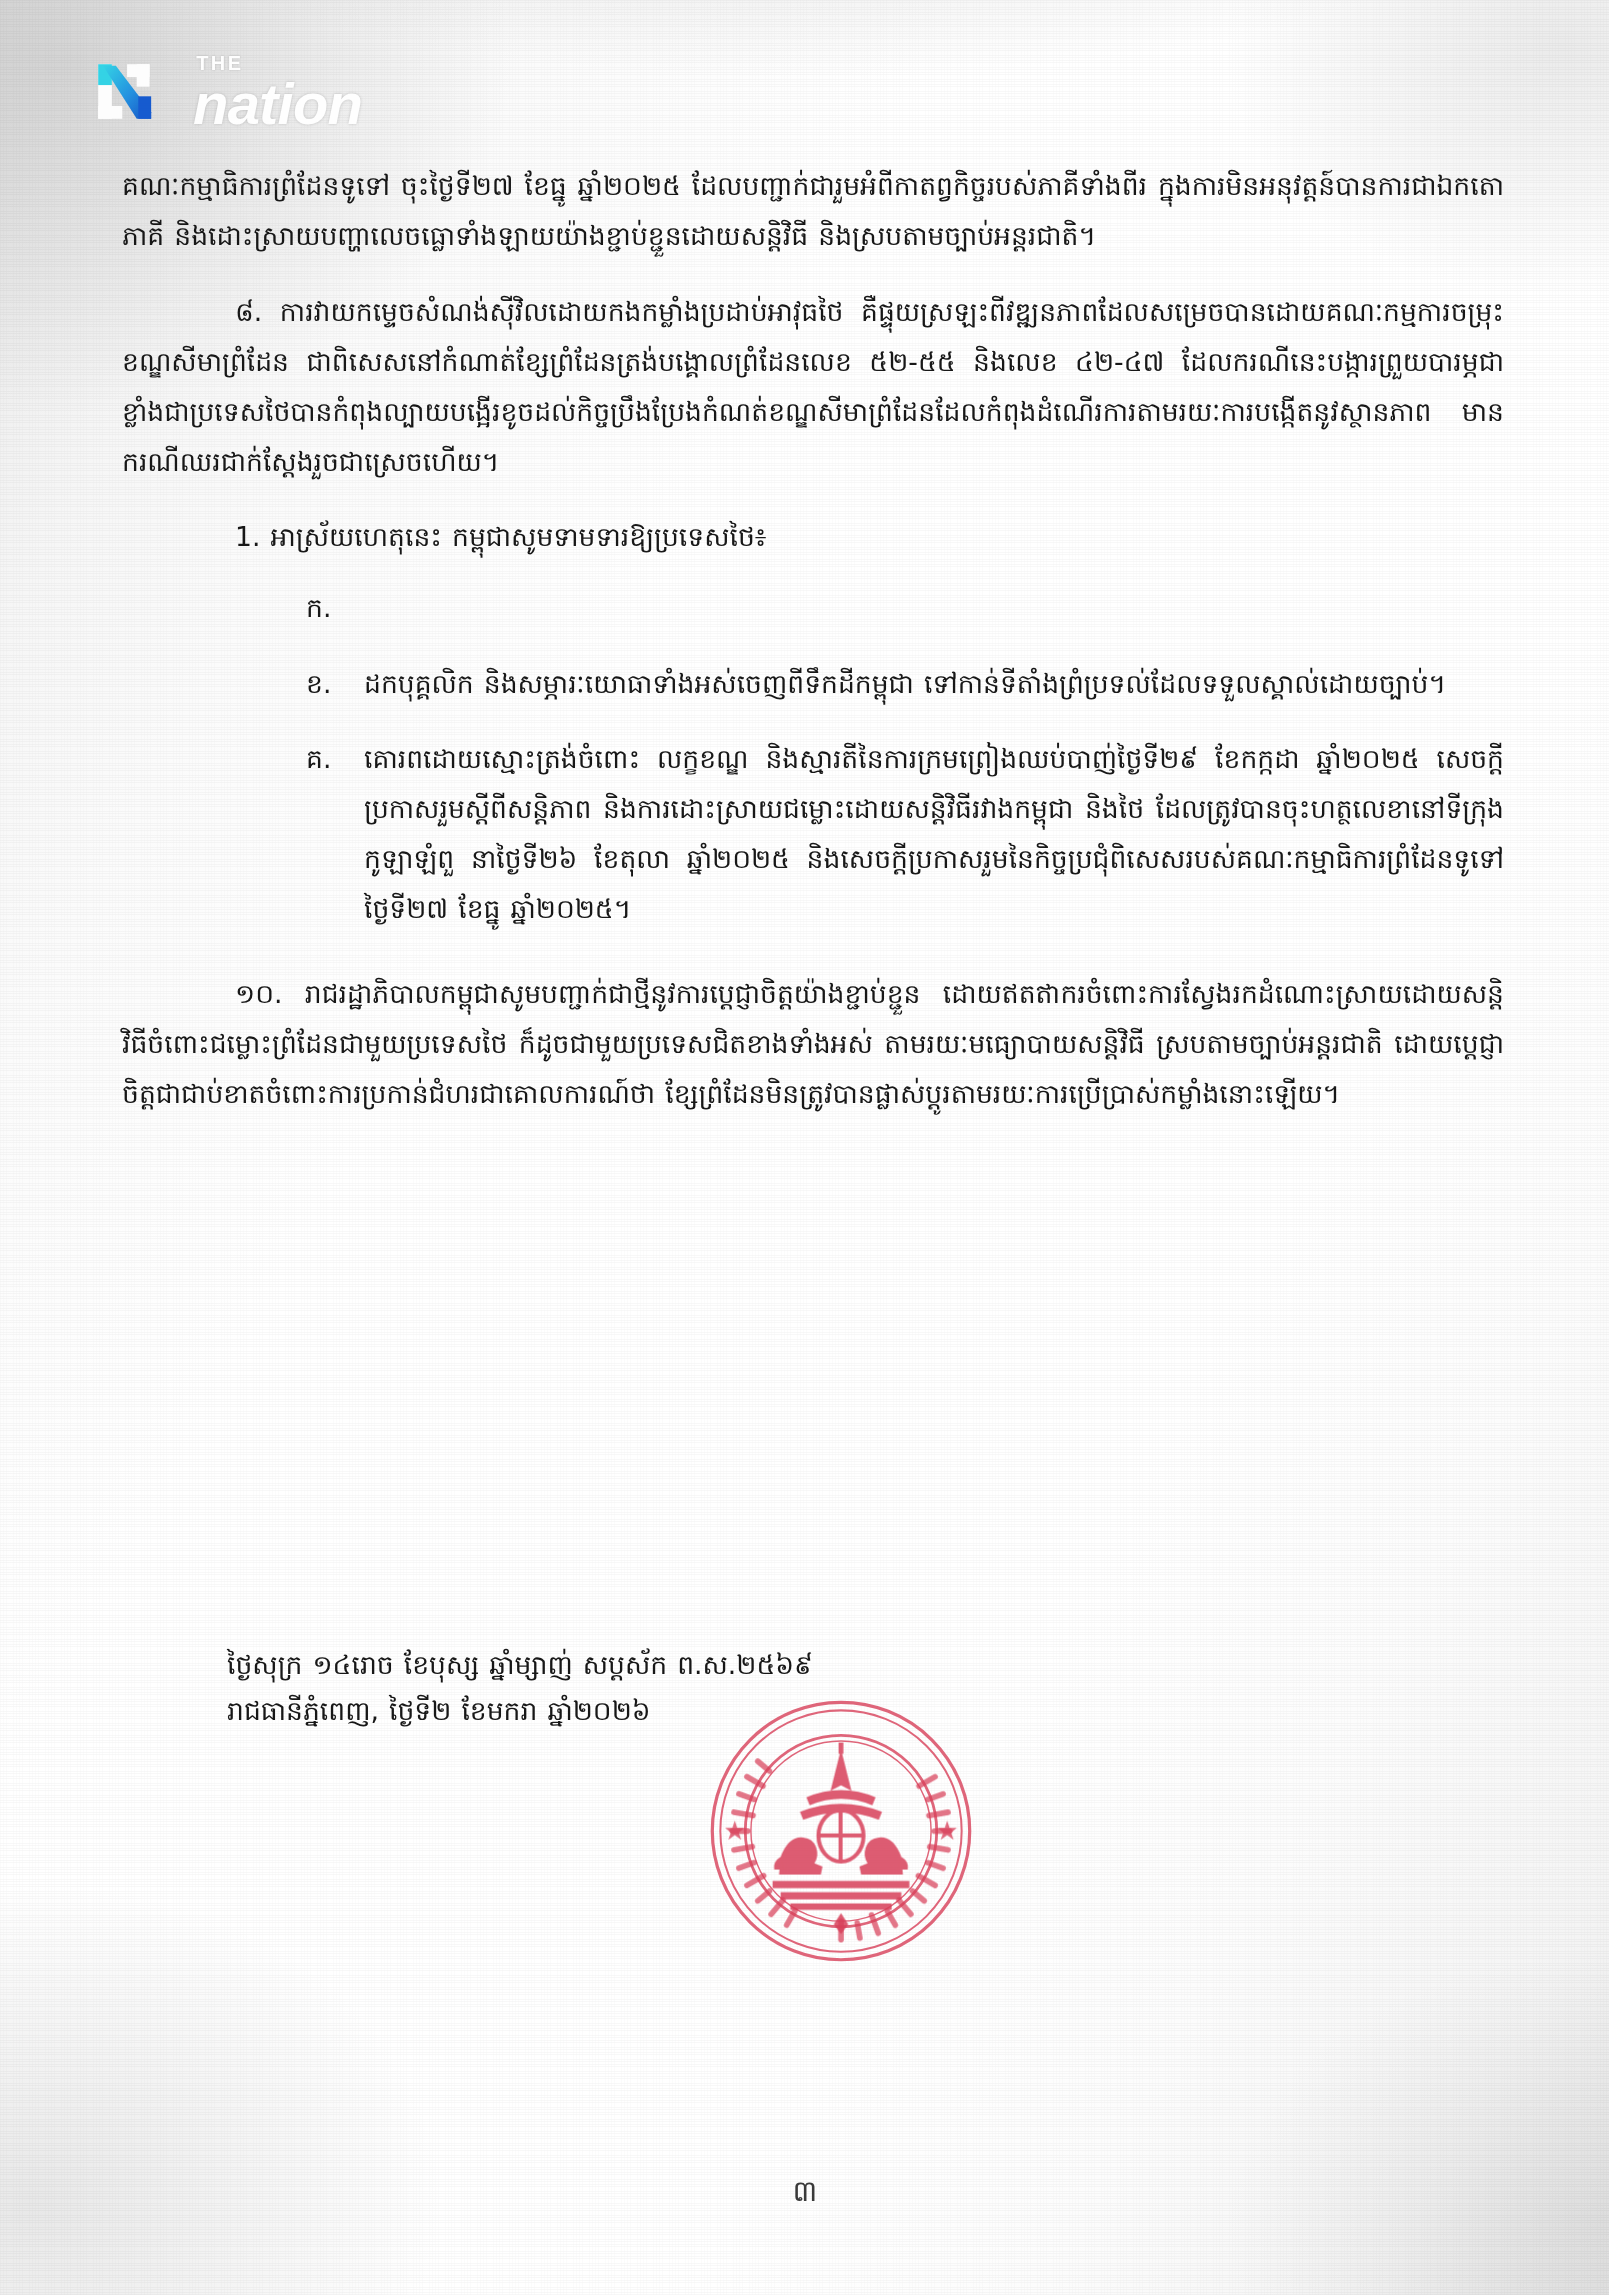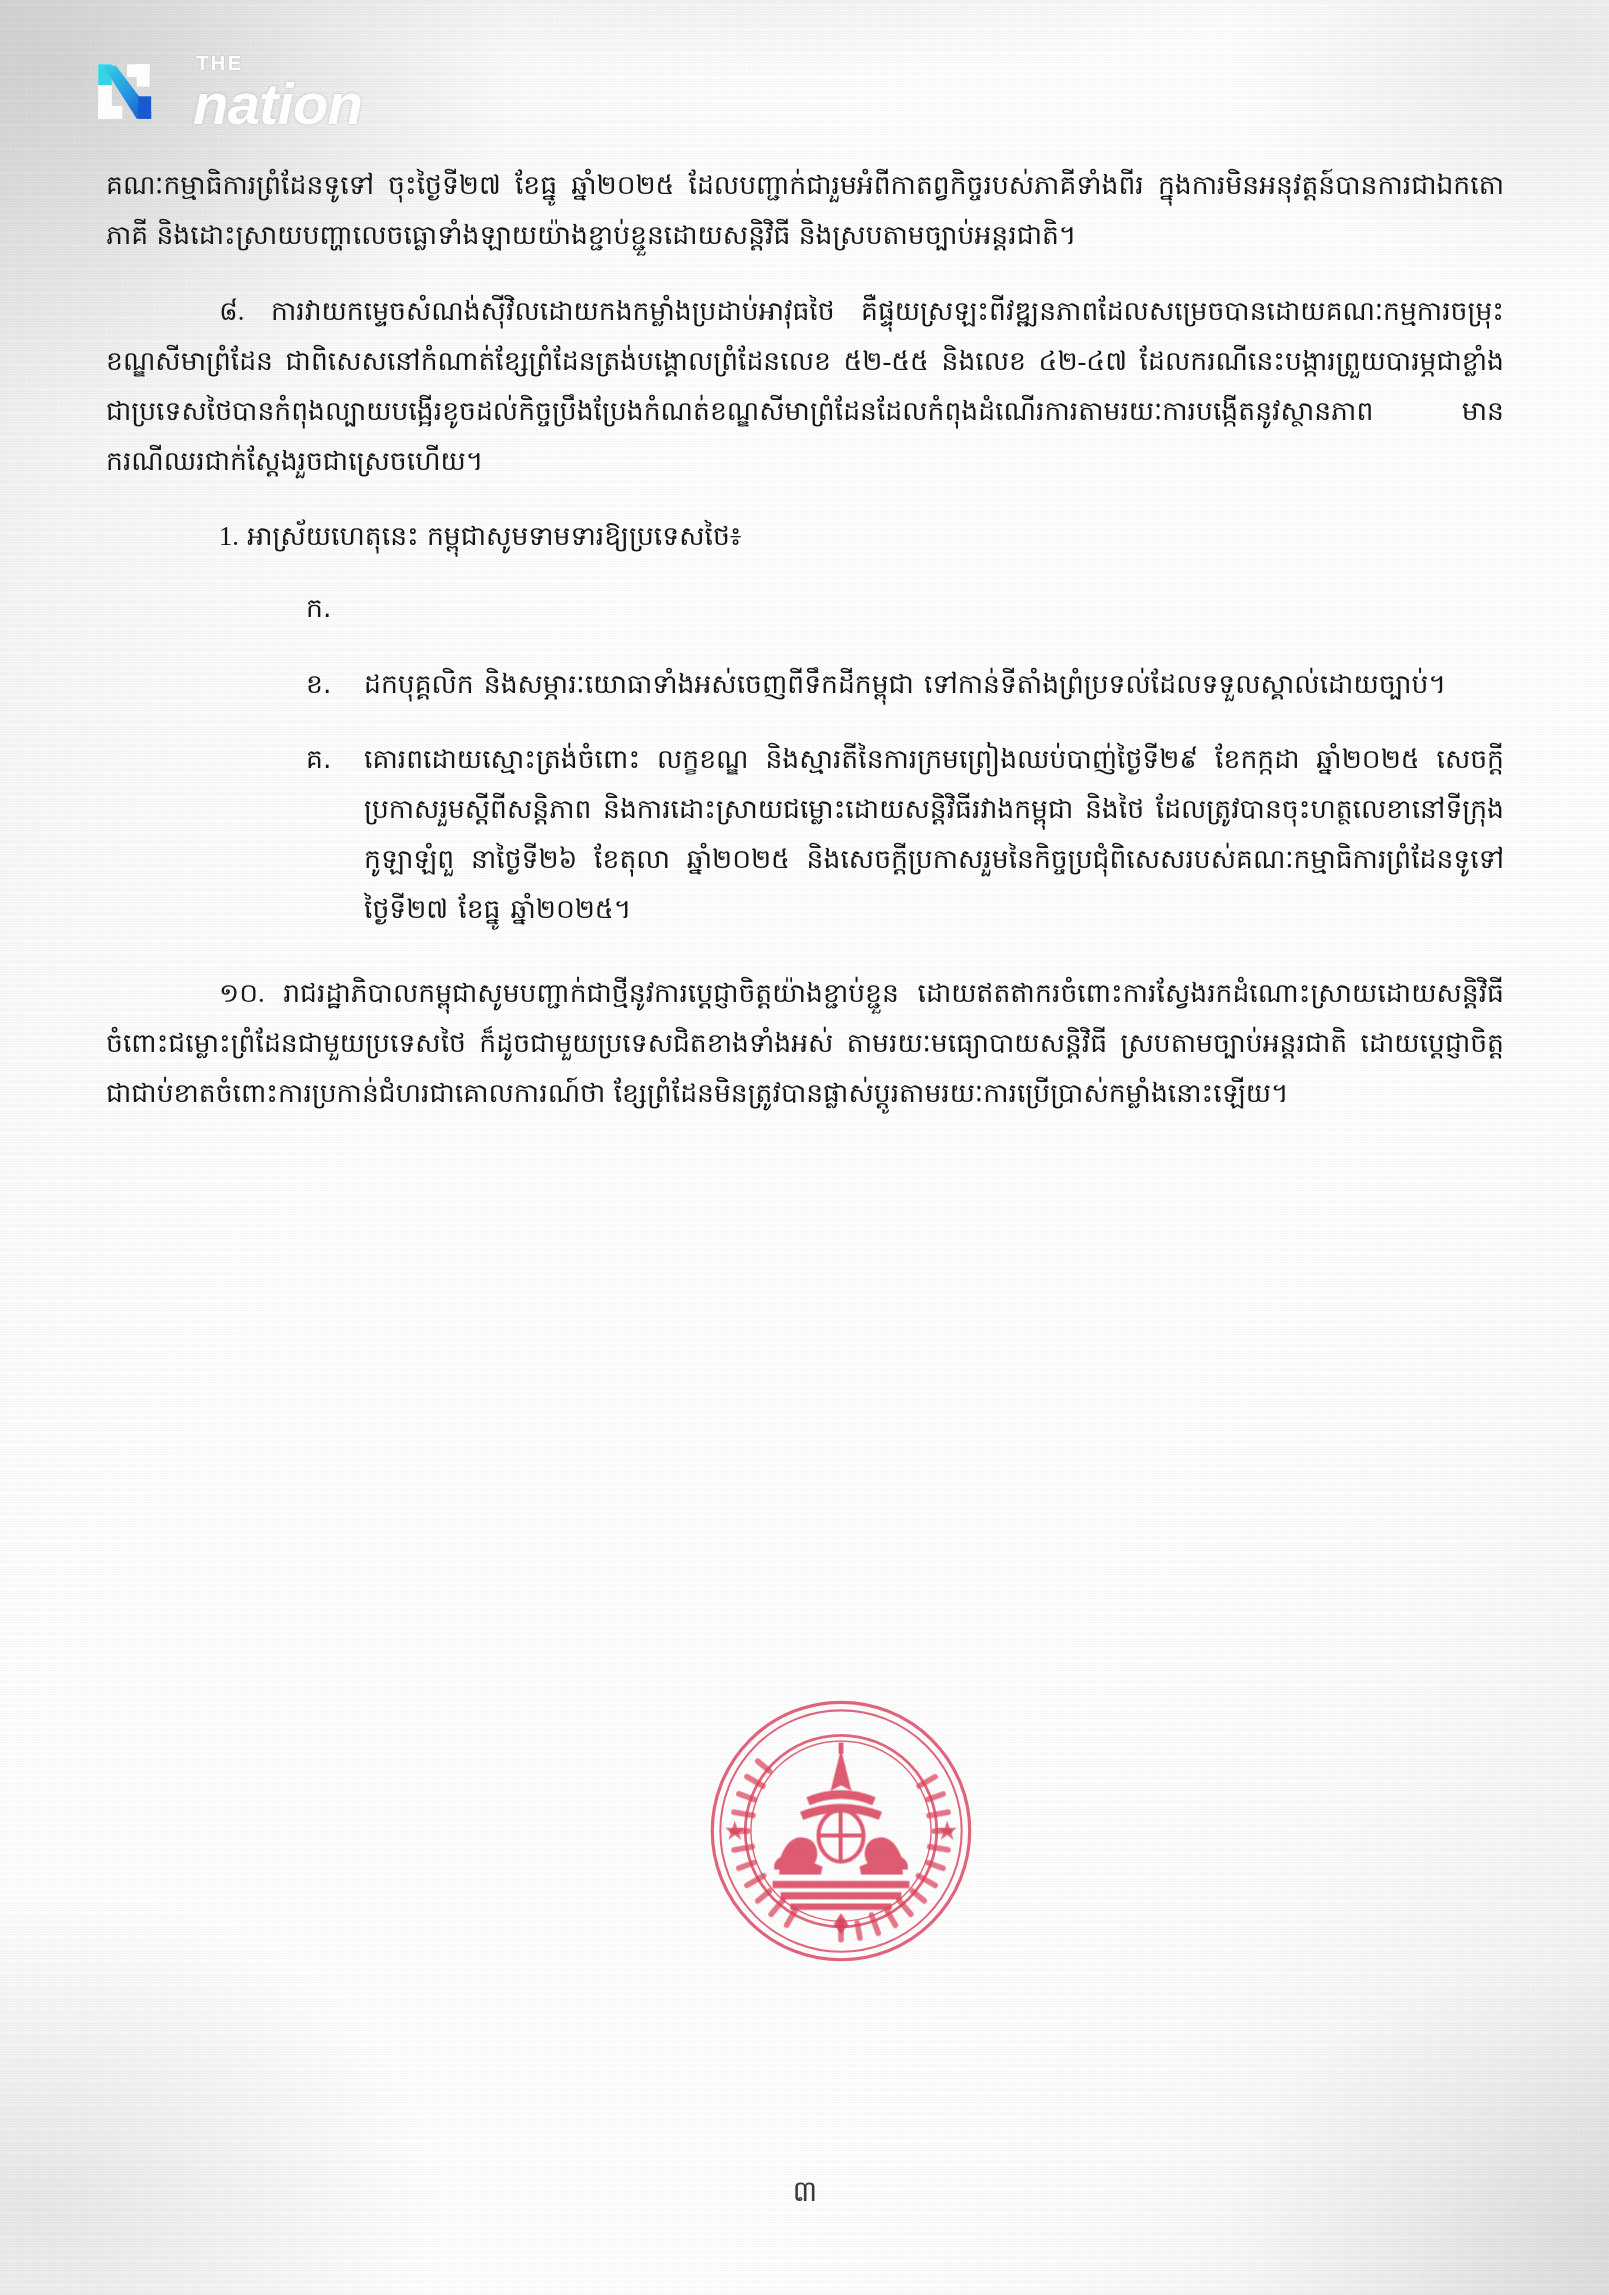--- a/index.html
+++ b/index.html
@@ -116,22 +116,21 @@
     font-size: 26.6px;
     line-height: 1.88;
     text-align: justify;
     text-justify: inter-word;
     word-spacing: 1.6px;
     -webkit-font-smoothing: antialiased;
     filter: contrast(1.04);
   }
 
   .para {
-    margin: 0 0 8px 0;
-    font-family: Liberation Serif, serif;
+    margin: 0 0 8px 16px;
   }
   .para.indent {
     text-indent: 113px;
   }
   .para.tight {
     margin-bottom: 3.2px;
   }
 
   .gap-sm { height: 17.7px; }
   .gap-md { height: 27px; }
@@ -262,20 +261,24 @@
     </div>
 
     <div class="gap-md"></div>
 
     <p class="para indent">១០. រាជរដ្ឋាភិបាលកម្ពុជាសូមបញ្ជាក់ជាថ្មីនូវការប្ដេជ្ញាចិត្តយ៉ាងខ្ជាប់ខ្ជួន ដោយឥតឥាករចំពោះការស្វែងរកដំណោះស្រាយដោយសន្តិវិធីចំពោះជម្លោះព្រំដែនជាមួយប្រទេសថៃ ក៏ដូចជាមួយប្រទេសជិតខាងទាំងអស់ តាមរយៈមធ្យោបាយសន្តិវិធី ស្របតាមច្បាប់អន្តរជាតិ ដោយប្ដេជ្ញាចិត្តជាជាប់ខាតចំពោះការប្រកាន់ជំហរជាគោលការណ៍ថា ខ្សែព្រំដែនមិនត្រូវបានផ្លាស់ប្ដូរតាមរយៈការប្រើប្រាស់កម្លាំងនោះឡើយ។</p>
 
     <div class="gap-sm"></div>
 
   </div>
 
+  <div class="signblock">
+    <div class="sign-line km">ថ្ងៃសុក្រ ១៤រោច ខែបុស្ស ឆ្នាំម្សាញ់ សប្តស័ក ព.ស.២៥៦៩</div>
+    <div class="sign-line km">រាជធានីភ្នំពេញ, ថ្ងៃទី២ ខែមករា ឆ្នាំ២០២៦</div>
+  </div>
 
   <div class="seal">
     <svg viewBox="0 0 450 360" width="362" height="290" aria-hidden="true">
       <g opacity="0.80" fill="none" stroke="#d8405a">
 
         <circle cx="225" cy="190" r="160" stroke-width="4"></circle>
         <circle cx="225" cy="190" r="150" stroke-width="2.5"></circle>
         <circle cx="225" cy="190" r="119" stroke-width="3.5"></circle>
         <circle cx="225" cy="190" r="112" stroke-width="1.8"></circle>
       </g>

